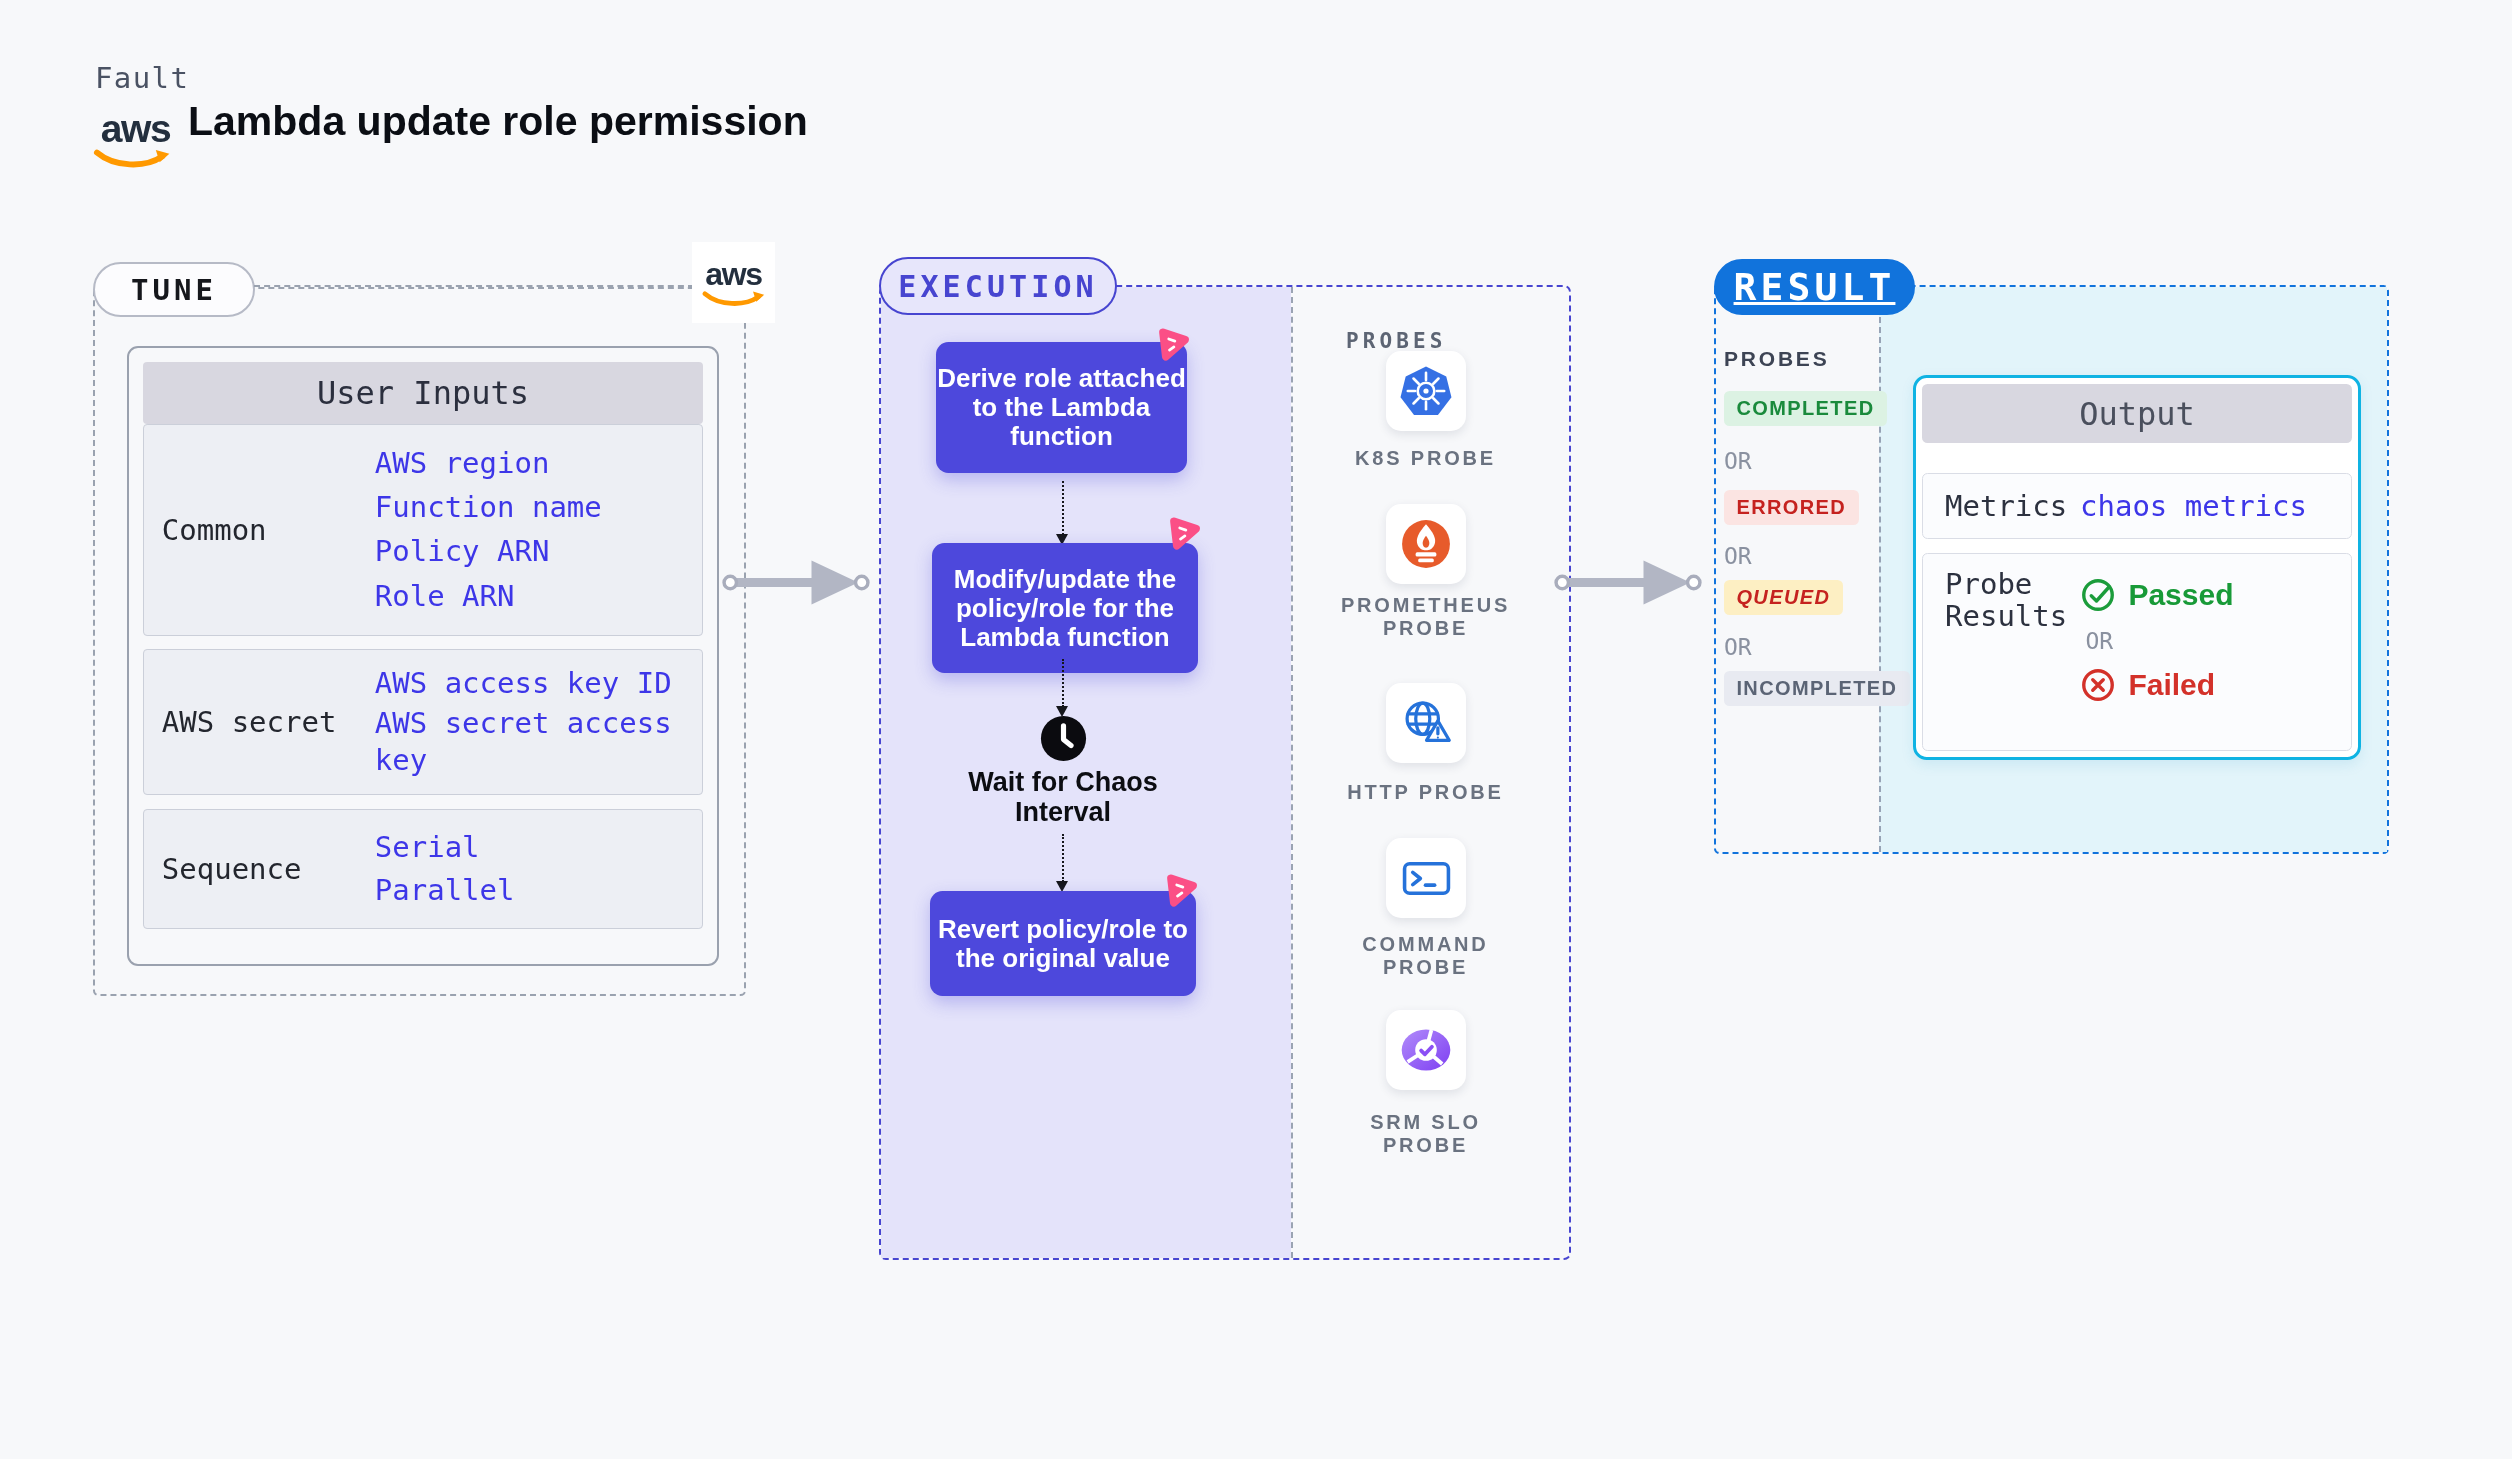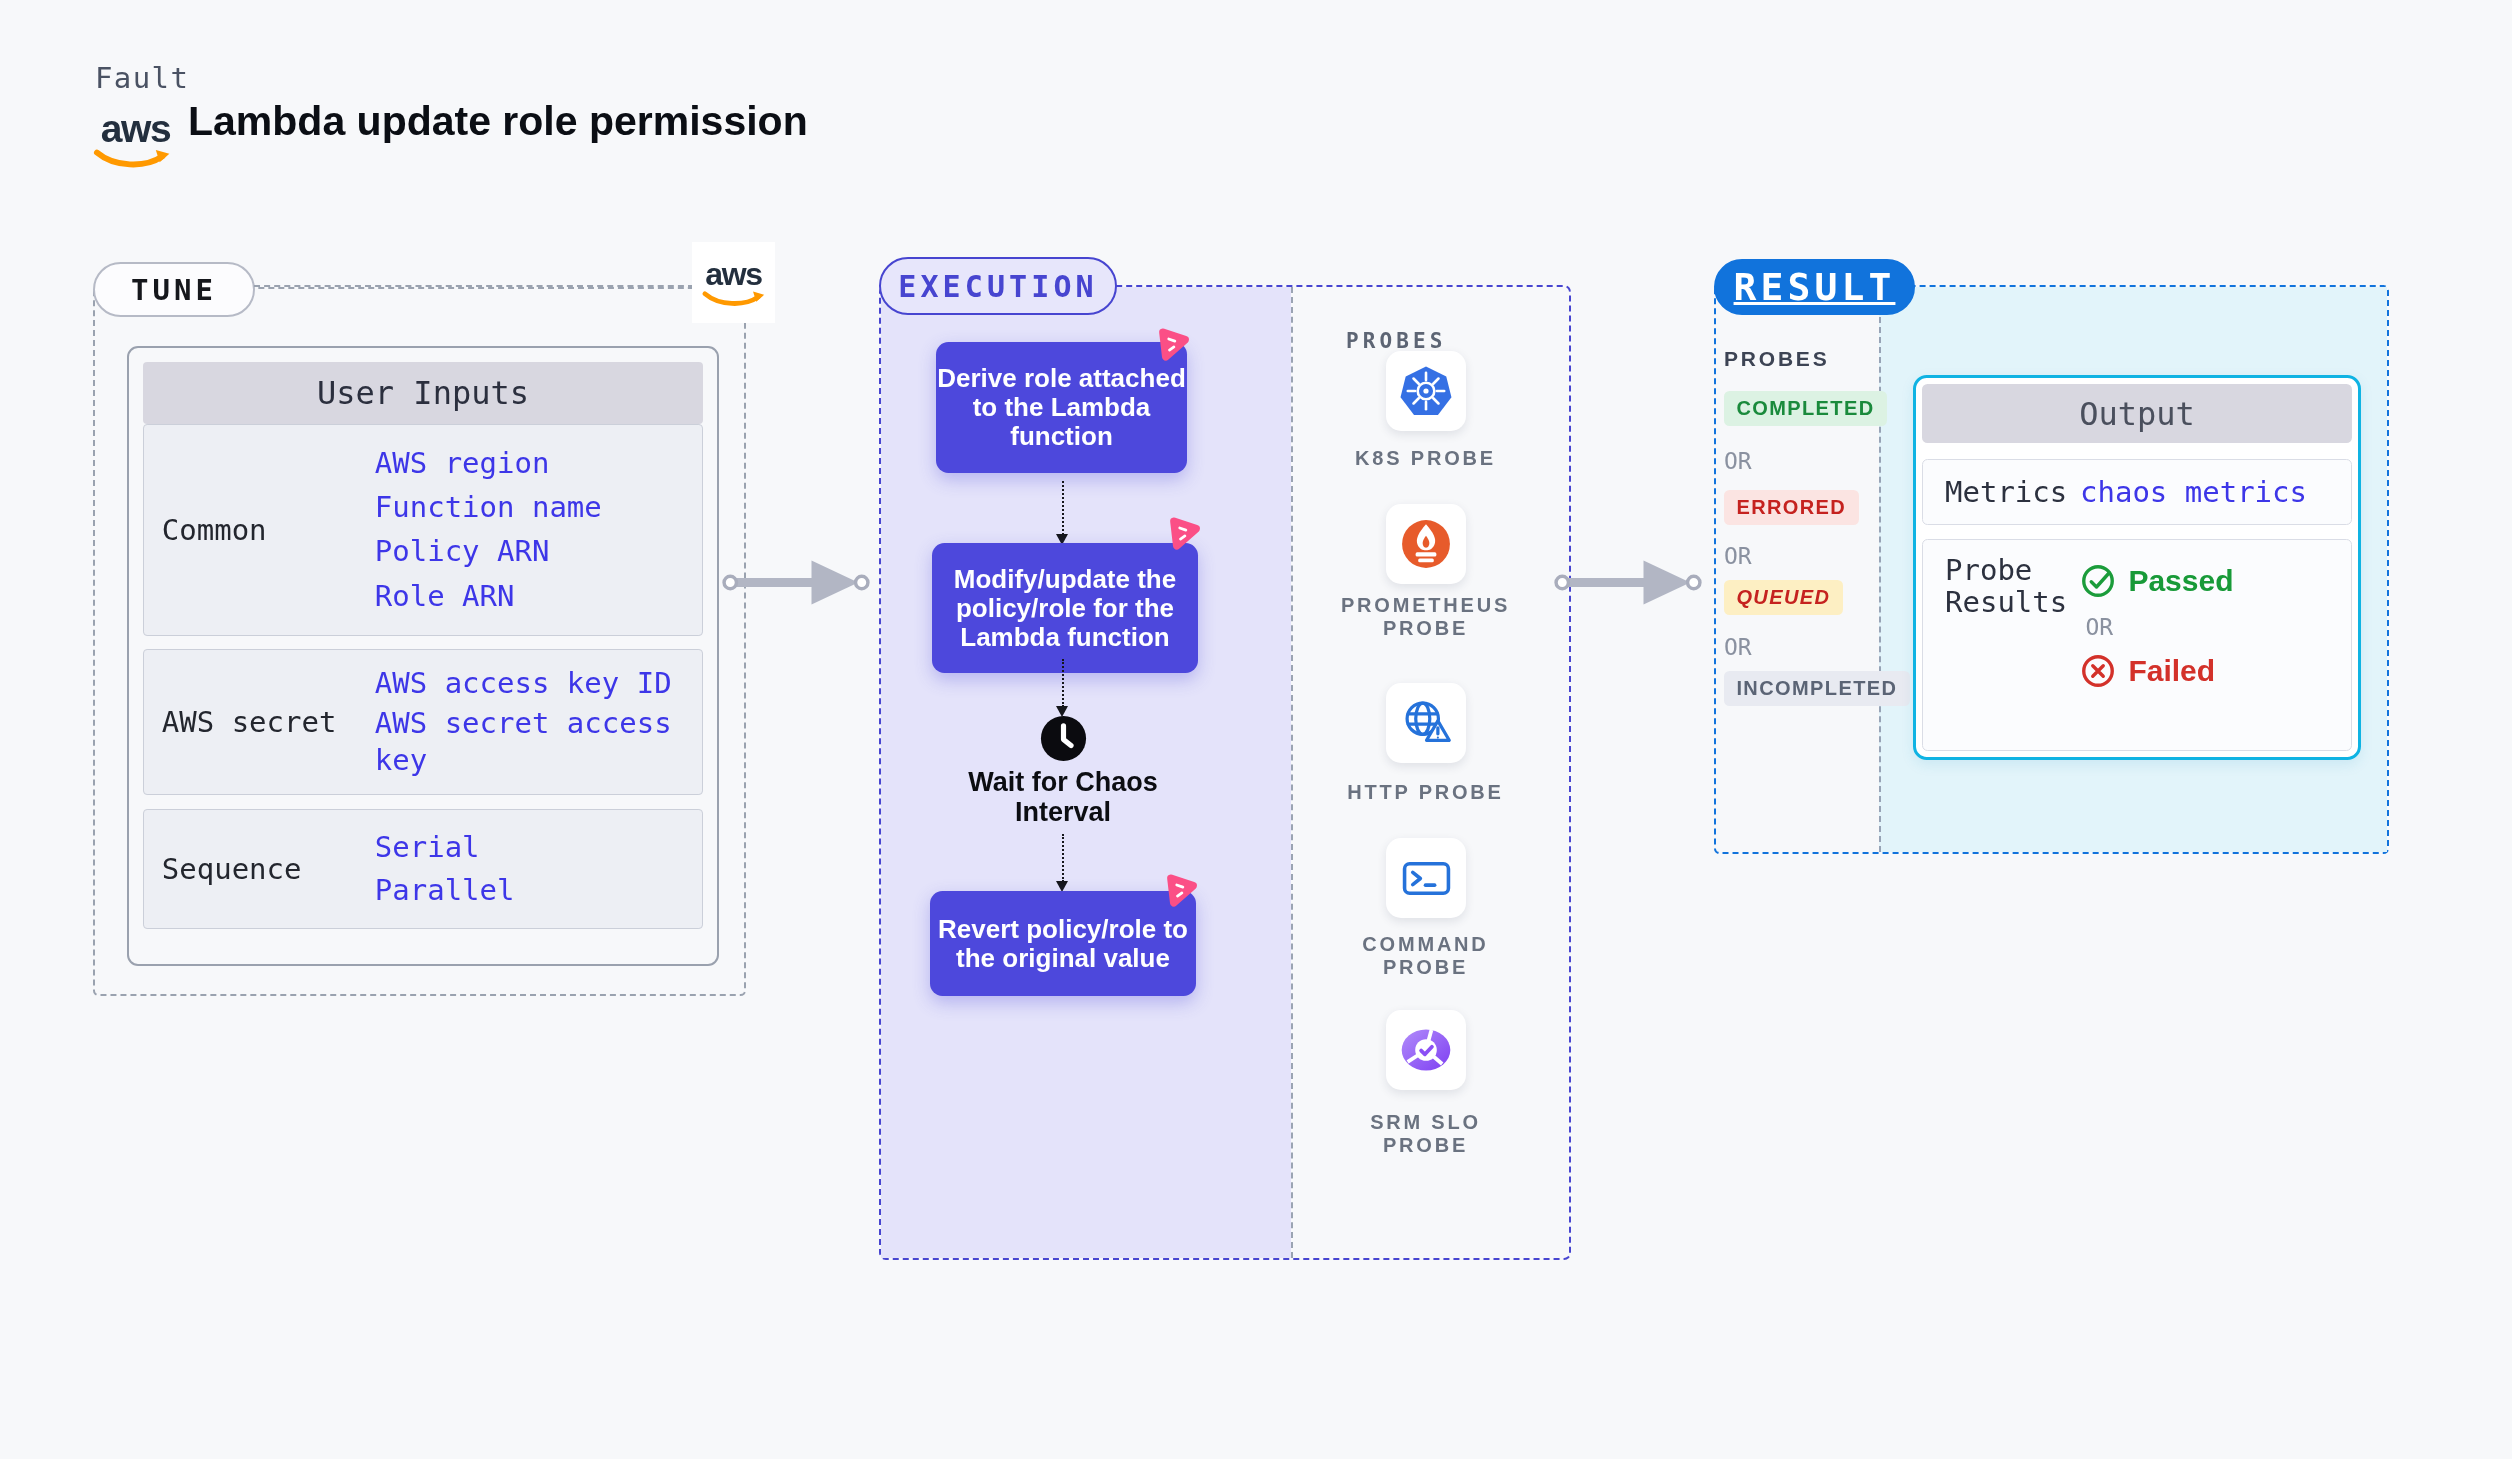--- a/index.html
+++ b/index.html
@@ -61,21 +61,21 @@
   .badge.errored{background:#fbe4e2;color:#c5221f;}
   .badge.queued{background:#fdefc3;color:#c5221f;font-style:italic;}
   .badge.incompleted{background:#e8eaf1;color:#5b6475;}
   .or-label{font-size:23px;color:#8a91a0;}
 
   .output-card{background:#ffffff;border:3.4px solid #0fb3e3;border-radius:13.8px;padding:6px;box-sizing:border-box;
                display:flex;flex-direction:column;box-shadow:0 4.1px 12.4px rgba(14,140,190,0.10);}
   .output-header{height:59px;background:#d8d7e0;border-radius:5.5px;display:flex;align-items:center;justify-content:center;
                  font-size:32px;color:#4a4f5d;}
   .output-row{border:1.4px solid #dadde6;border-radius:5.5px;background:#fbfcfe;box-sizing:border-box;}
-  .row-metrics{margin-top:16px;height:66px;display:flex;align-items:center;}
+  .row-metrics{margin-top:30px;height:66px;display:flex;align-items:center;}
   .row-probe{margin-top:13.8px;flex:1;display:flex;}
   .cell-label{font-size:29px;color:#2c313f;line-height:32px;}
   .metrics-value{font-size:29px;color:#3d36e8;}
   .pr-item{display:flex;align-items:center;gap:12.4px;}
   .passed-text{font-size:30px;font-weight:bold;color:#189a38;}
   .failed-text{font-size:30px;font-weight:bold;color:#d3312a;}
 </style>
 </head>
 <body>
 

